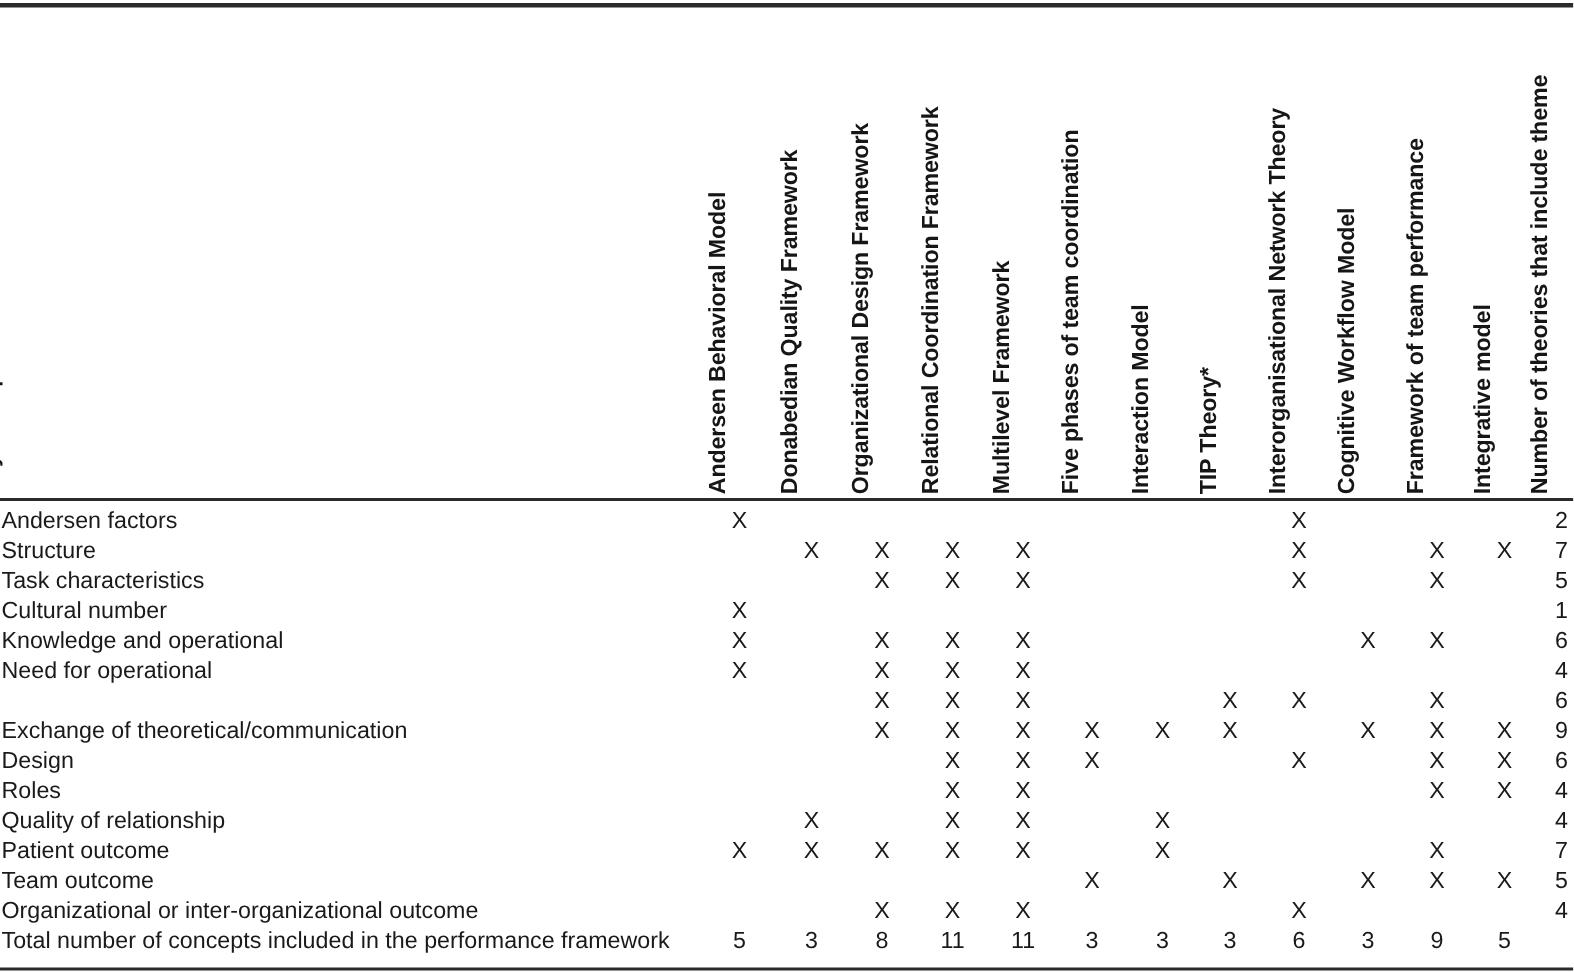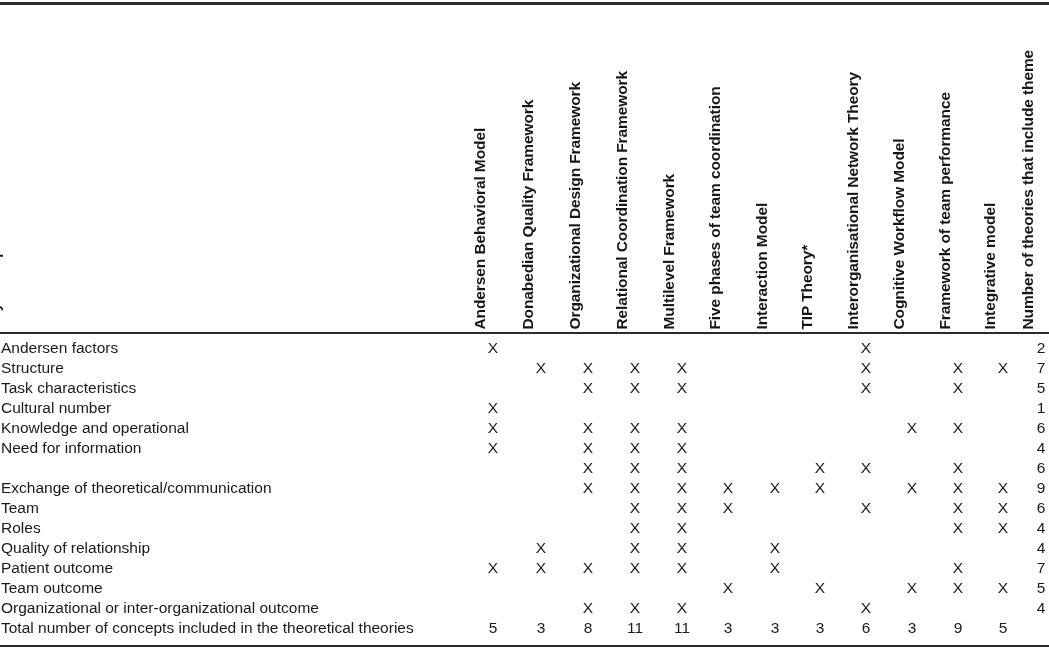--- a/index.html
+++ b/index.html
@@ -155,21 +155,21 @@
         <div class="rowlabel">Knowledge and operational</div>
         <div class="cell" style="left: 493px;">X</div>
         <div class="cell" style="left: 588px;">X</div>
         <div class="cell" style="left: 635px;">X</div>
         <div class="cell" style="left: 682px;">X</div>
         <div class="cell" style="left: 912px;">X</div>
         <div class="cell" style="left: 958px;">X</div>
         <div class="cell count" style="left: 1041px;">6</div>
       </div>
       <div class="row">
-        <div class="rowlabel">Need for information</div>
+        <div class="rowlabel">Need for operational</div>
         <div class="cell" style="left: 493px;">X</div>
         <div class="cell" style="left: 588px;">X</div>
         <div class="cell" style="left: 635px;">X</div>
         <div class="cell" style="left: 682px;">X</div>
         <div class="cell count" style="left: 1041px;">4</div>
       </div>
       <div class="row">
         <div class="cell" style="left: 588px;">X</div>
         <div class="cell" style="left: 635px;">X</div>
         <div class="cell" style="left: 682px;">X</div>
@@ -185,21 +185,21 @@
         <div class="cell" style="left: 682px;">X</div>
         <div class="cell" style="left: 728px;">X</div>
         <div class="cell" style="left: 775px;">X</div>
         <div class="cell" style="left: 820px;">X</div>
         <div class="cell" style="left: 912px;">X</div>
         <div class="cell" style="left: 958px;">X</div>
         <div class="cell" style="left: 1003px;">X</div>
         <div class="cell count" style="left: 1041px;">9</div>
       </div>
       <div class="row">
-        <div class="rowlabel">Team</div>
+        <div class="rowlabel">Design</div>
         <div class="cell" style="left: 635px;">X</div>
         <div class="cell" style="left: 682px;">X</div>
         <div class="cell" style="left: 728px;">X</div>
         <div class="cell" style="left: 866px;">X</div>
         <div class="cell" style="left: 958px;">X</div>
         <div class="cell" style="left: 1003px;">X</div>
         <div class="cell count" style="left: 1041px;">6</div>
       </div>
       <div class="row">
         <div class="rowlabel">Roles</div>
@@ -239,21 +239,21 @@
       </div>
       <div class="row">
         <div class="rowlabel">Organizational or inter-organizational outcome</div>
         <div class="cell" style="left: 588px;">X</div>
         <div class="cell" style="left: 635px;">X</div>
         <div class="cell" style="left: 682px;">X</div>
         <div class="cell" style="left: 866px;">X</div>
         <div class="cell count" style="left: 1041px;">4</div>
       </div>
       <div class="row total">
-        <div class="rowlabel">Total number of concepts included in the theoretical theories</div>
+        <div class="rowlabel">Total number of concepts included in the performance framework</div>
         <div class="cell" style="left: 493px;">5</div>
         <div class="cell" style="left: 541px;">3</div>
         <div class="cell" style="left: 588px;">8</div>
         <div class="cell" style="left: 635px;">11</div>
         <div class="cell" style="left: 682px;">11</div>
         <div class="cell" style="left: 728px;">3</div>
         <div class="cell" style="left: 775px;">3</div>
         <div class="cell" style="left: 820px;">3</div>
         <div class="cell" style="left: 866px;">6</div>
         <div class="cell" style="left: 912px;">3</div>

